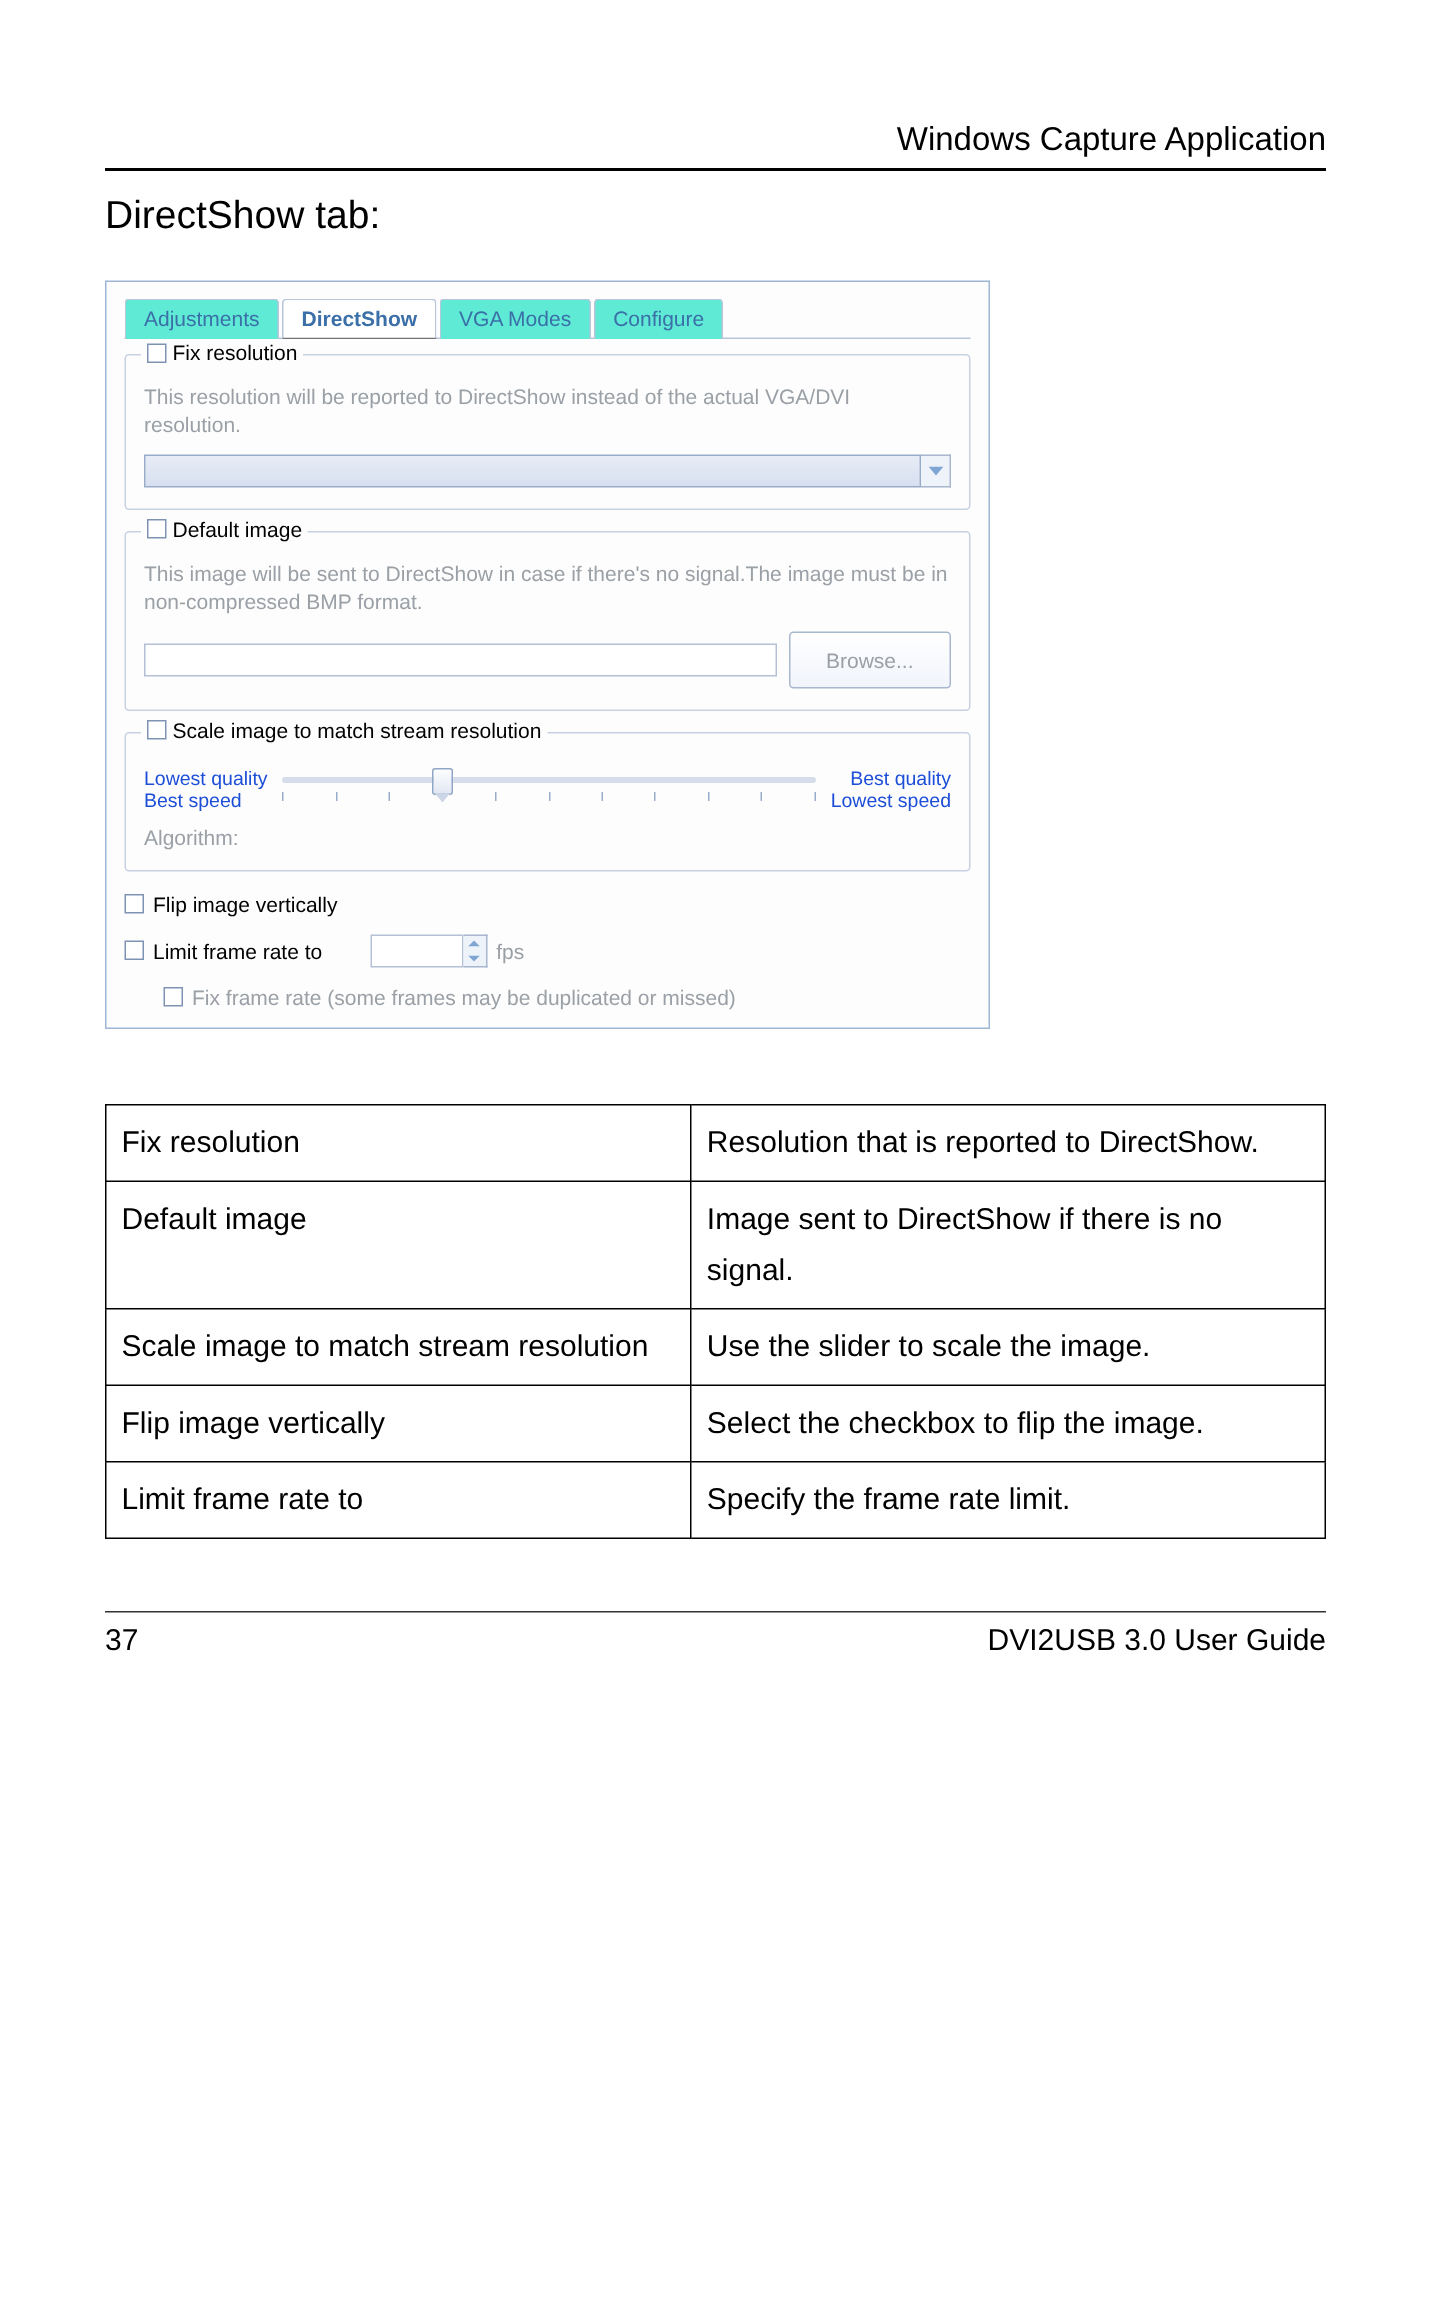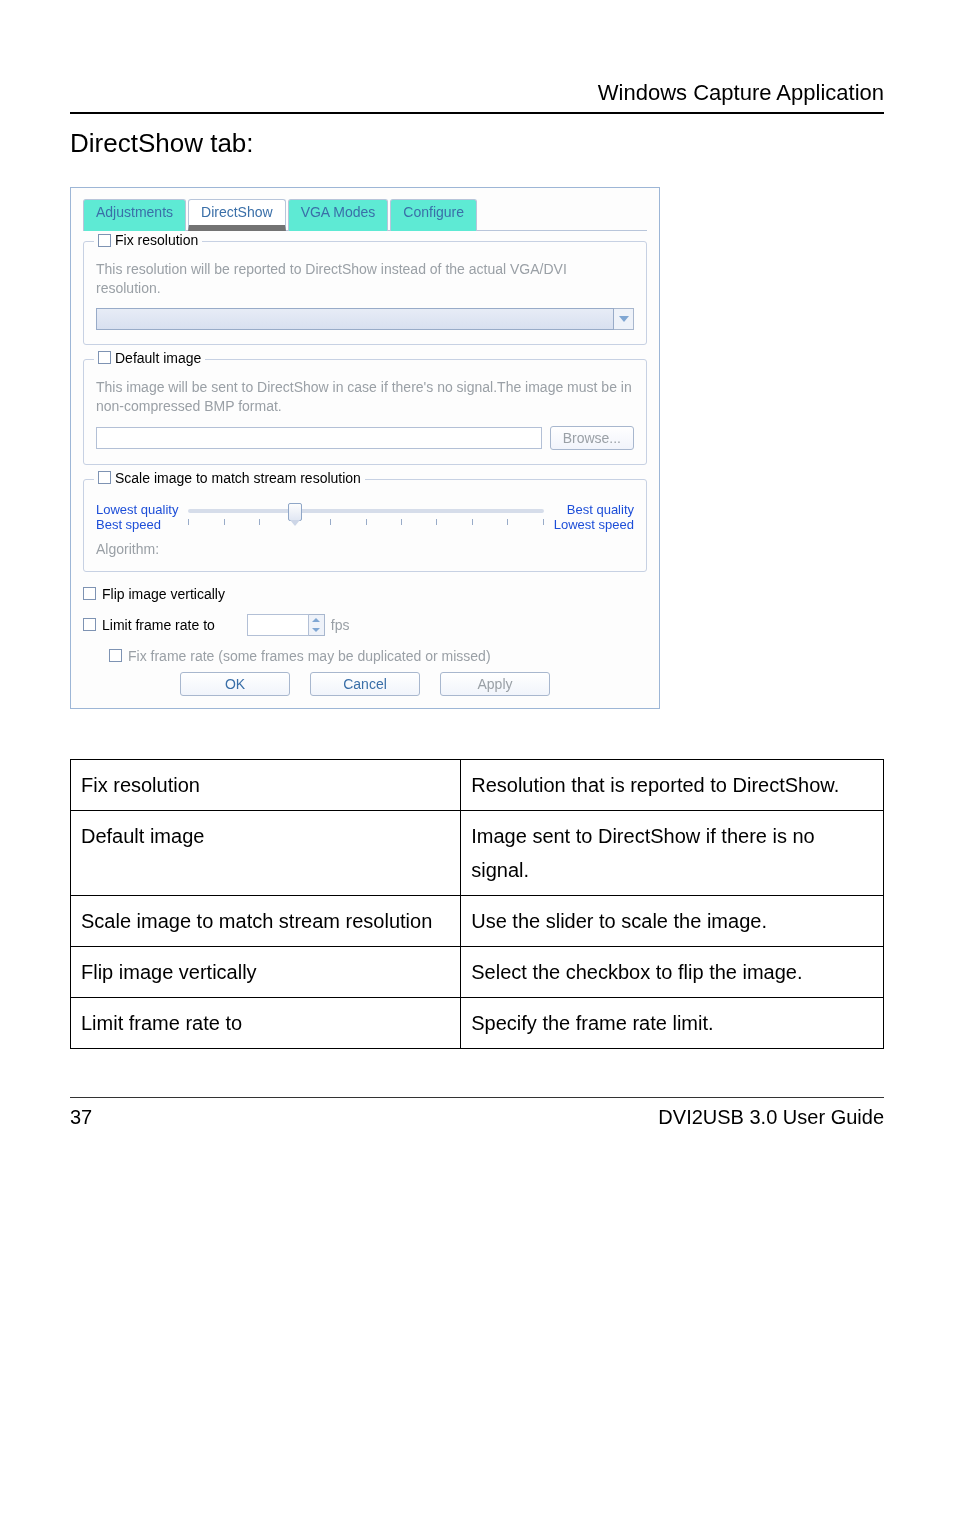--- a/index.html
+++ b/index.html
@@ -14,35 +14,35 @@
   .dialog { width: 590px; border: 1px solid #9db6d6; background: #fdfdfd; }
   .titlebar { display: flex; align-items: center; height: 30px; background: linear-gradient(#ffffff, #f0f4fa); border-bottom: 1px solid #c6d2e6; }
   .titlebar-title { flex: 1; font-weight: 700; font-size: 18px; color: #1a1a1a; padding-left: 8px; }
   .titlebar-btn { width: 28px; height: 22px; margin-right: 4px; display: inline-flex; align-items: center; justify-content: center; border: 1px solid #aab7cc; border-radius: 3px; font-size: 15px; font-weight: 700; }
   .help-btn { background: #e7eef9; color: #1a64c8; }
   .close-btn { background: #f08b8b; color: #7a1010; }
 
   .dialog-body { padding: 10px 12px 12px 12px; }
   .tabs { display: flex; border-bottom: 1px solid #b8c5da; margin-bottom: 10px; }
   .tab { padding: 4px 12px 5px 12px; font-size: 14px; color: #3a6fa8; border: 1px solid #b8c5da; border-bottom: none; margin-right: 2px; background: #5eead4; border-radius: 3px 3px 0 0; position: relative; top: 1px; cursor: pointer; }
-  .tab.active { background: #fff; border-bottom: 6px solid #737373; font-weight: 400; }
+  .tab.active { background: #fff; border-bottom: 1px solid #737373; font-weight: 700; }
 
   .groupbox { border: 1px solid #c7d1e3; border-radius: 3px; padding: 12px 12px 14px 12px; margin-bottom: 14px; position: relative; }
   .groupbox-legend { position: absolute; top: -10px; left: 10px; background: #fdfdfd; padding: 0 4px; font-size: 14px; display: flex; align-items: center; gap: 4px; }
   .chk { display: inline-block; width: 13px; height: 13px; border: 1px solid #7e93b3; background: #fff; position: relative; }
   .grp-desc { font-size: 14px; color: #9aa0a6; line-height: 1.35; margin: 6px 0 10px 0; }
   .dimmed { color: #9aa0a6; }
 
   .combo { display: flex; height: 22px; }
   .combo-input { flex: 1; border: 1px solid #98abc8; background: linear-gradient(#e7ecf6, #d8e0f0); }
   .combo-arrow { width: 20px; border: 1px solid #a8b7ce; border-left: none; background: #eef2f9; display: flex; align-items: center; justify-content: center; }
 
   .row-browse { display: flex; gap: 8px; align-items: center; }
   .text-input { flex: 1; height: 22px; border: 1px solid #b3c0d6; background: #fff; }
-  .btn { height: 24px; padding: 0 12px; border: 1px solid #a8b7ce; background: linear-gradient(#ffffff,#f1f4fb); border-radius: 3px; font-size: 14px; color: #666; cursor: pointer; }
+  .btn { height: 38px; padding: 0 24px; border: 1px solid #a8b7ce; background: linear-gradient(#ffffff,#f1f4fb); border-radius: 3px; font-size: 14px; color: #666; cursor: pointer; }
   .btn.dimmed { color: #9aa0a6; }
 
   .scale-row { display: flex; align-items: center; gap: 10px; margin: 10px 0 8px 0; }
   .scale-label-left, .scale-label-right { font-size: 13px; text-align: left; color: #1d4ed8; line-height: 1.2; }
   .scale-label-right { text-align: right; }
   .slider { flex: 1; position: relative; height: 28px; }
   .slider-track { position: absolute; left: 0; right: 0; top: 6px; height: 4px; background: #d6ddea; border-radius: 2px; }
   .slider-ticks { position: absolute; left: 0; right: 0; top: 16px; display: flex; justify-content: space-between; }
   .slider-ticks span { width: 1px; height: 6px; background: #98abc8; }
   .slider-thumb { position: absolute; top: 0; left: 30%; width: 14px; height: 18px; background: linear-gradient(#fdfdfd,#e1e7f3); border: 1px solid #8fa6c7; border-radius: 2px; transform: translateX(-50%); }
@@ -173,25 +173,20 @@
               </div>
           </span>
         </span>
         <span class="dimmed">fps</span>
       </div>
       <div class="indented">
         <span class="chk"></span>
         <span>Fix frame rate (some frames may be duplicated or missed)</span>
       </div>
 
-      <div class="dialog-buttons">
-        <button class="btn">OK</button>
-        <button class="btn">Cancel</button>
-        <button class="btn dimmed">Apply</button>
-      </div>
     </div>
   </div>
 
   <table class="exp-table">
     <tbody>
         <tr>
           <td>Fix resolution</td>
           <td>Resolution that is reported to DirectShow.</td>
         </tr>
     <tr>

